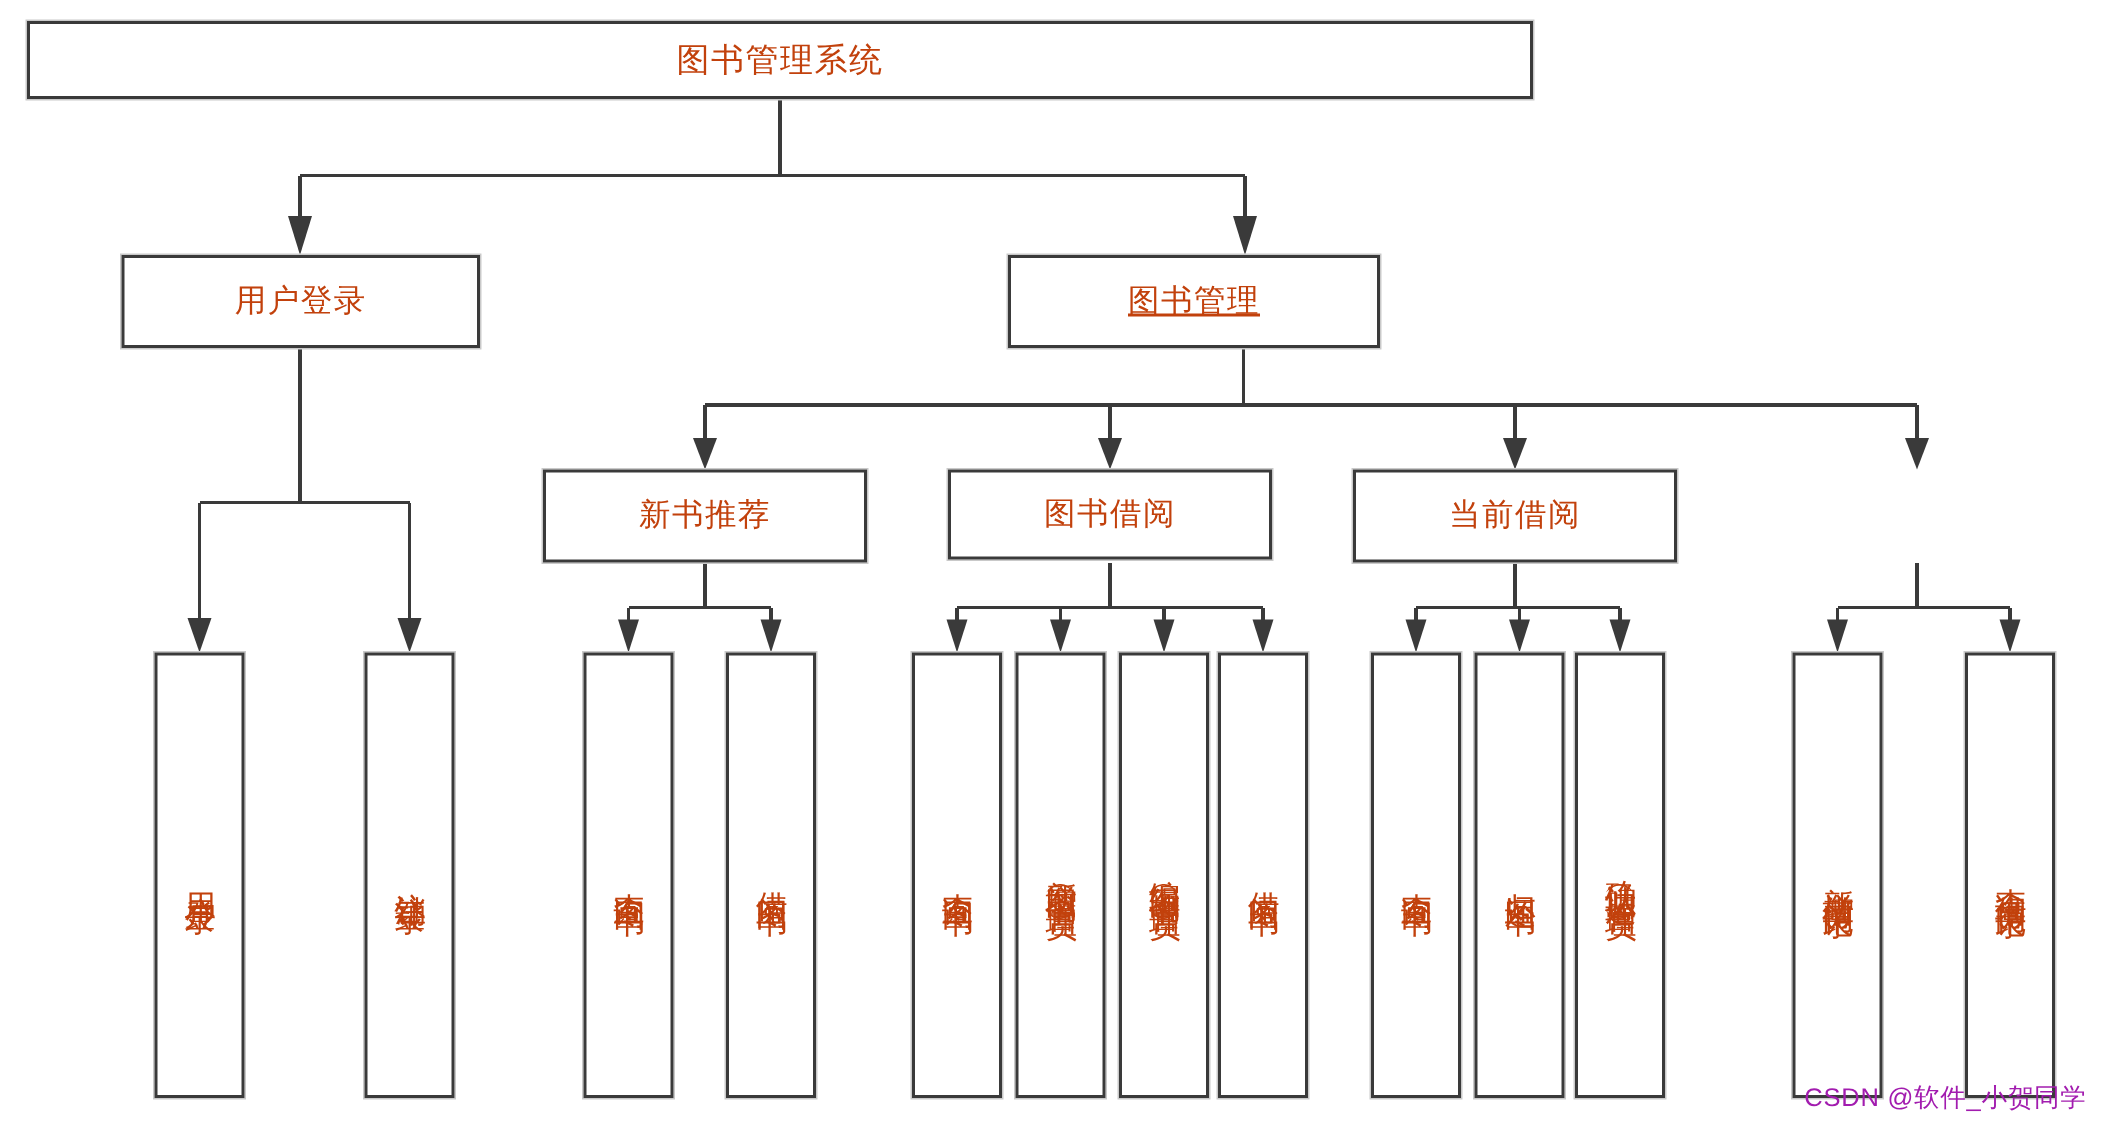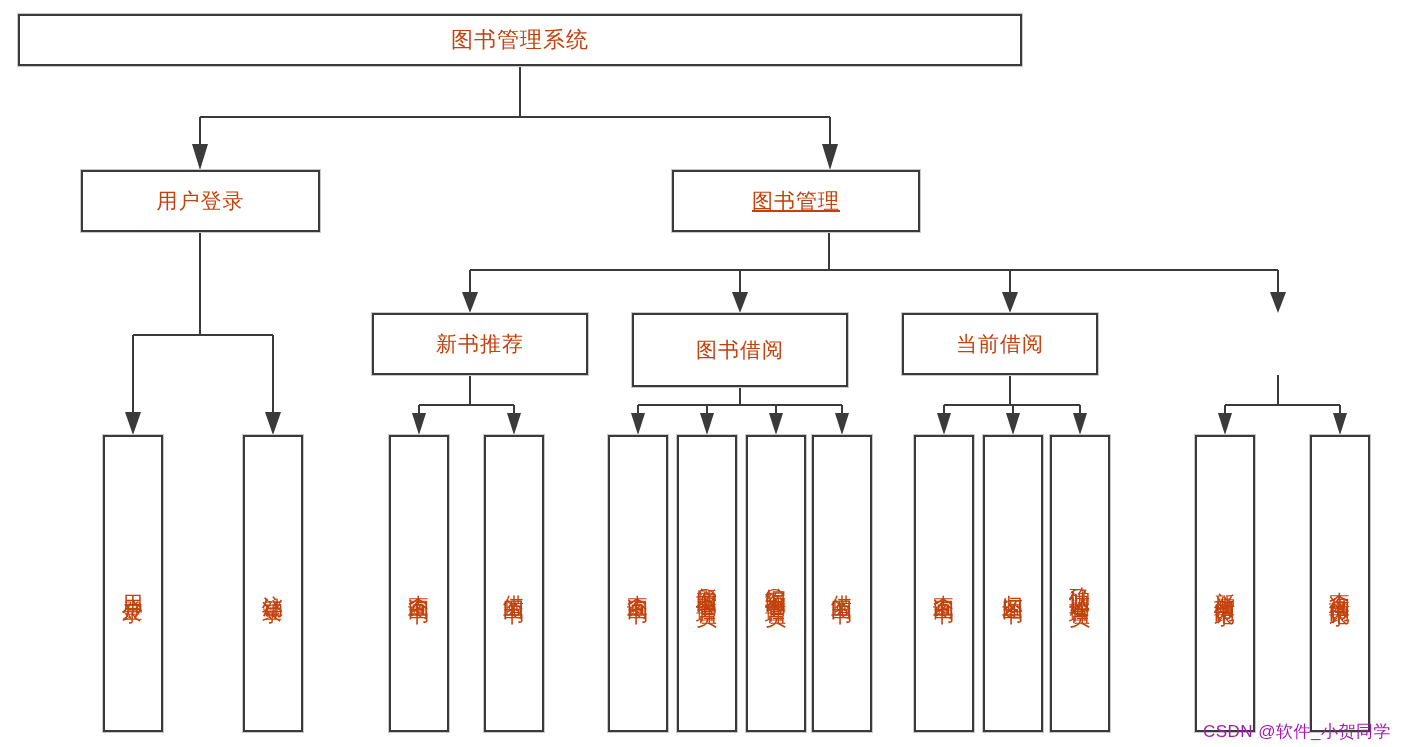--- a/index.html
+++ b/index.html
@@ -139,25 +139,25 @@
       <polygon points="1340,435 1333,413 1347,413"></polygon>
     </g>
   </svg>
 
   <div class="node horiz" id="root-node" style="left:18px; top:14px; width:1004px; height:52px;">图书管理系统</div>
 
   <div class="node horiz" style="left:81px; top:170px; width:239px; height:62px;">用户登录</div>
 
   <div class="node horiz" style="left:672px; top:170px; width:248px; height:62px;text-decoration:underline;">图书管理</div>
 
-  <div class="node horiz" style="left:372px; top:313px; width:216px; height:62px;">新书推荐</div>
-
-  <div class="node horiz" style="left:632px; top:313px; width:216px; height:74px;">图书借阅</div>
-
-  <div class="node horiz" style="left:902px; top:313px; width:196px; height:62px;">当前借阅</div>
+  <div class="node horiz" style="left:362px; top:313px; width:216px; height:62px;">新书推荐</div>
+
+  <div class="node horiz" style="left:632px; top:313px; width:216px; height:60px;">图书借阅</div>
+
+  <div class="node horiz" style="left:902px; top:313px; width:216px; height:62px;">当前借阅</div>
 
 
   <div class="node vert" style="left:103px; top:435px; width:60px; height:297px;">
     <span class="vtext">用户登录</span>
   </div>
 
   <div class="node vert" style="left:243px; top:435px; width:60px; height:297px;">
     <span class="vtext">注销登录</span>
   </div>
 

